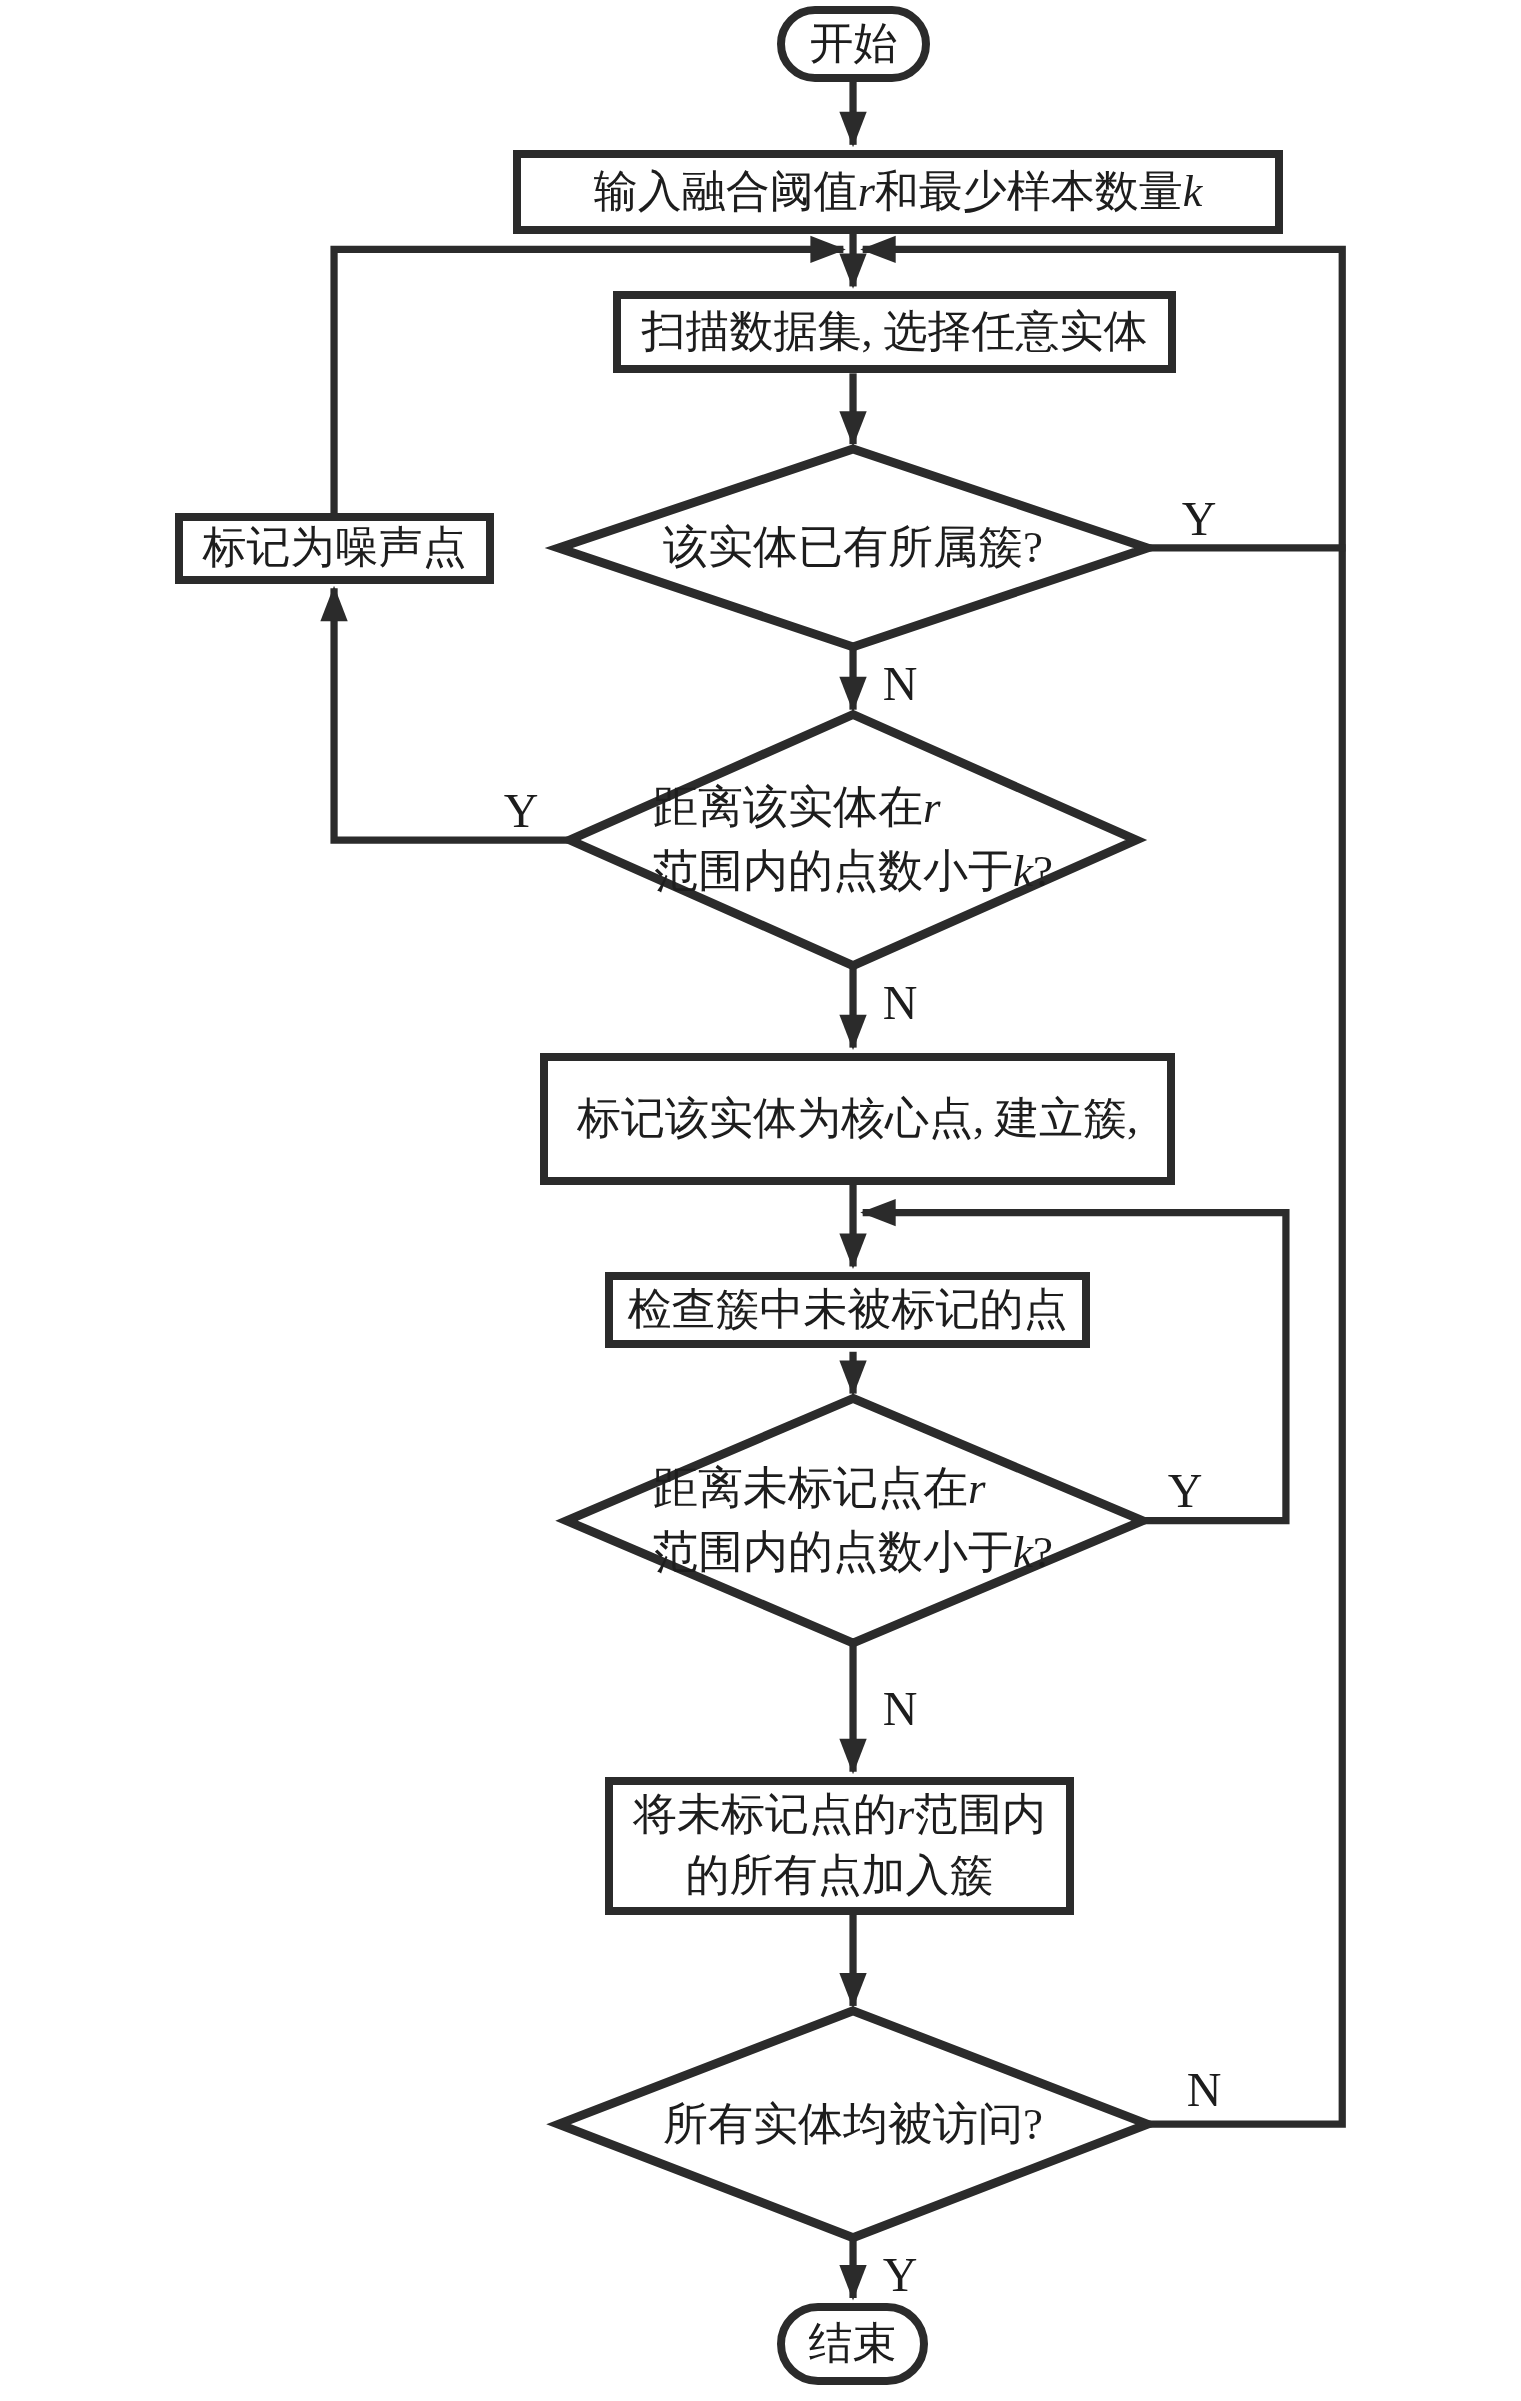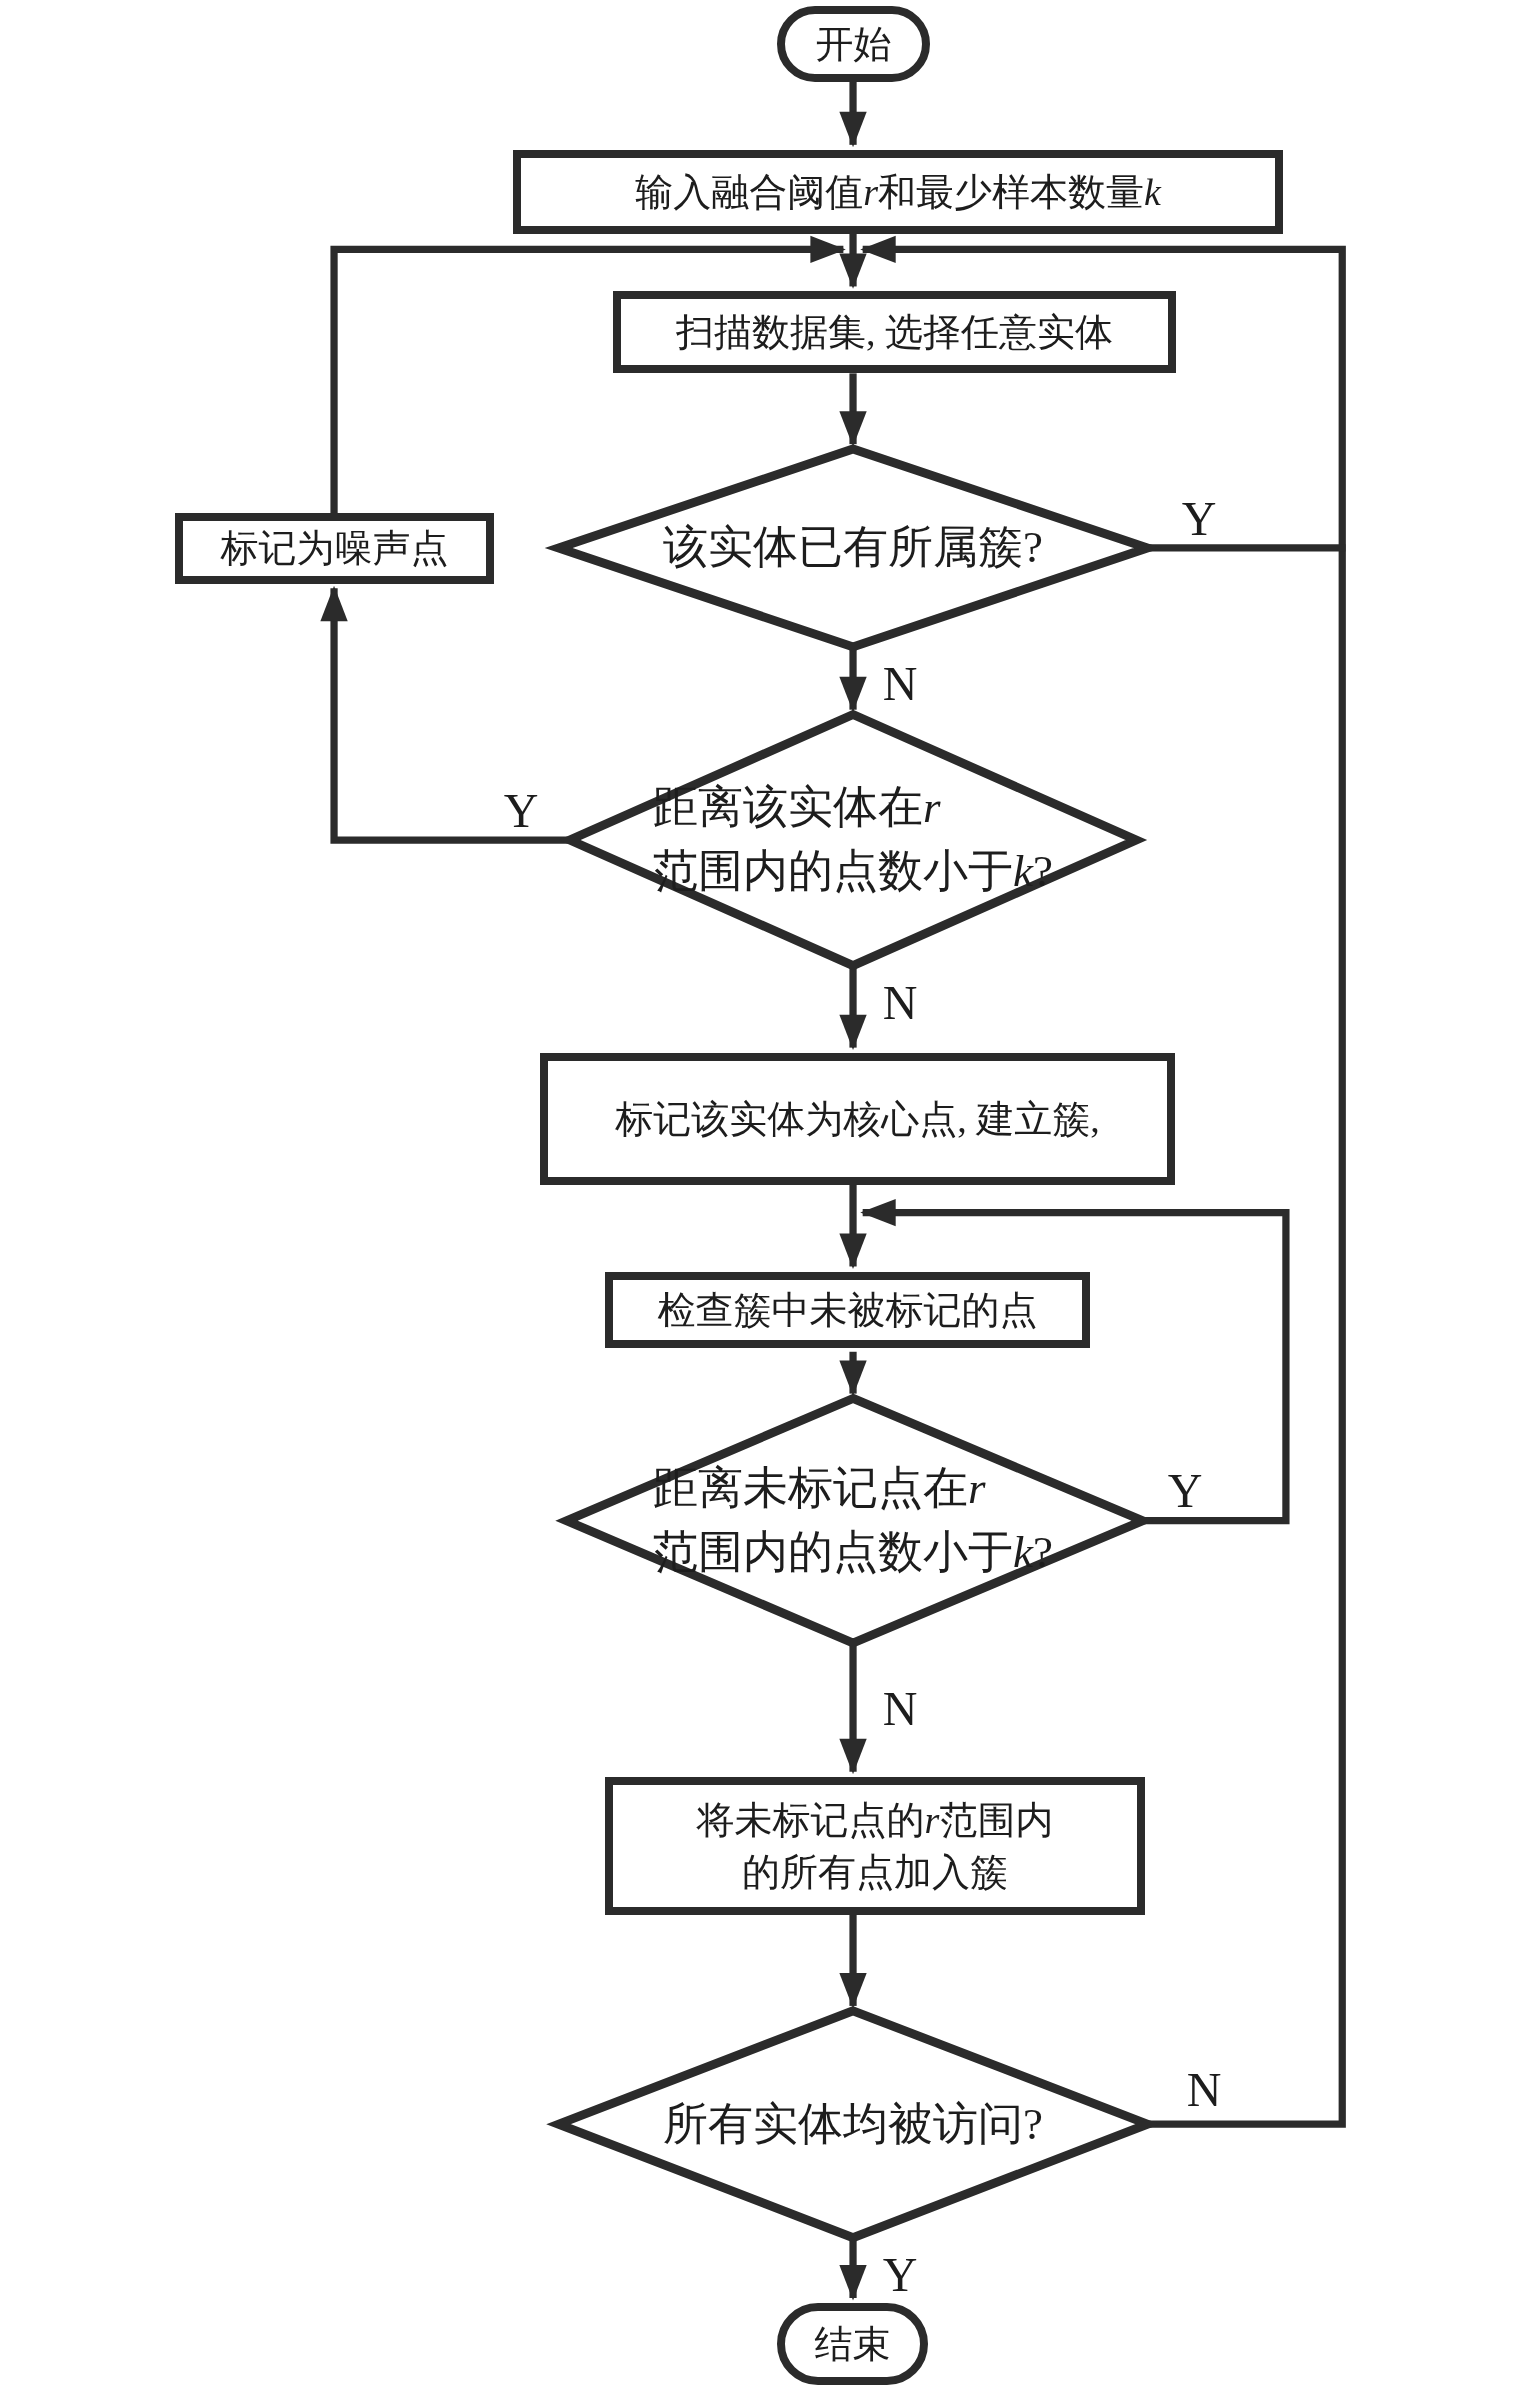--- a/index.html
+++ b/index.html
@@ -1,21 +1,21 @@
 <!DOCTYPE html>
 <html style="font-size:13px"><head>
 <meta charset="utf-8">
 <style>
   html,body{margin:0;padding:0;background:#ffffff;}
   #canvas{position:relative;width:1521px;height:2401px;background:#ffffff;overflow:hidden;
           font-family:"Liberation Serif","DejaVu Serif",serif;color:#1d1d1d;}
   #wires{position:absolute;left:0;top:0;width:1521px;height:2401px;}
   .node{position:absolute;box-sizing:border-box;border:8.9px solid #2b2b2b;background:#ffffff;
         display:flex;flex-direction:column;align-items:center;justify-content:center;
-        text-align:right;font-size:38px;line-height:1.38;}
+        text-align:right;font-size:44px;line-height:1.38;}
   .stadium{border-radius:47px;}
   .dtext{position:absolute;transform:translate(-50%,-50%);display:flex;flex-direction:column;
          align-items:flex-start;justify-content:center;text-align:center;font-size:45px;line-height:1.42;
          white-space:nowrap;}
   .elabel{position:absolute;transform:translate(-50%,-50%);font-size:48px;}
   .var{font-style:italic;}
   .line{white-space:nowrap;}
 </style>
 </head>
 <body>
@@ -78,21 +78,21 @@
   </div>
 
   <div class="node" style="left:540px;top:1053px;width:635px;height:132px;">
     <div class="line">标记该实体为核心点, 建立簇,</div>
   </div>
 
   <div class="node" style="left:605px;top:1272px;width:485px;height:76px;">
     <span>检查簇中未被标记的点</span>
   </div>
 
-  <div class="node" style="left:605px;top:1777px;width:540px;height:138px;">
+  <div class="node" style="left:605px;top:1777px;width:469px;height:138px;">
     <div class="line"><span>将未标记点的</span><span class="var">r</span><span>范围内</span></div>
     <div class="line">的所有点加入簇</div>
   </div>
 
   <div class="dtext" style="left:853px;top:548px;">
     <div class="line">该实体已有所属簇?</div>
   </div>
 
   <div class="dtext" style="left:853px;top:840px;">
     <div class="line"><span>距离该实体在</span><span class="var">r</span></div>

